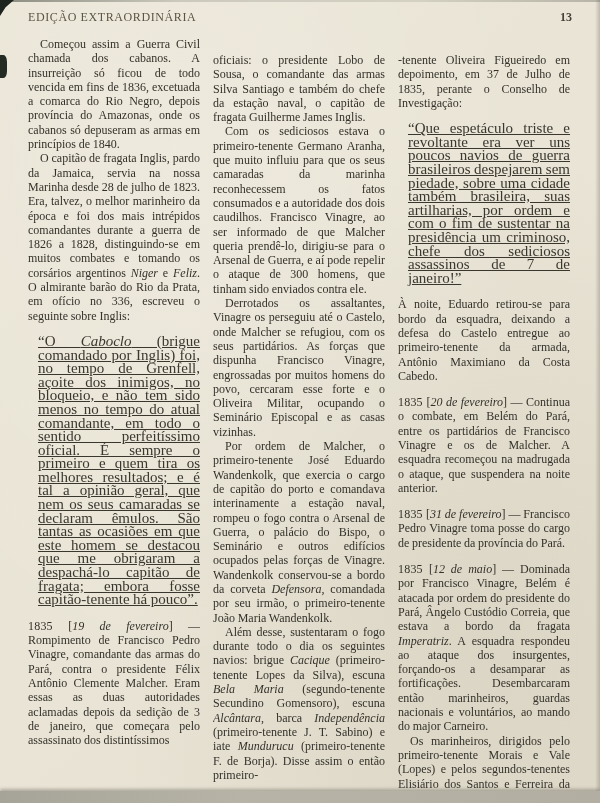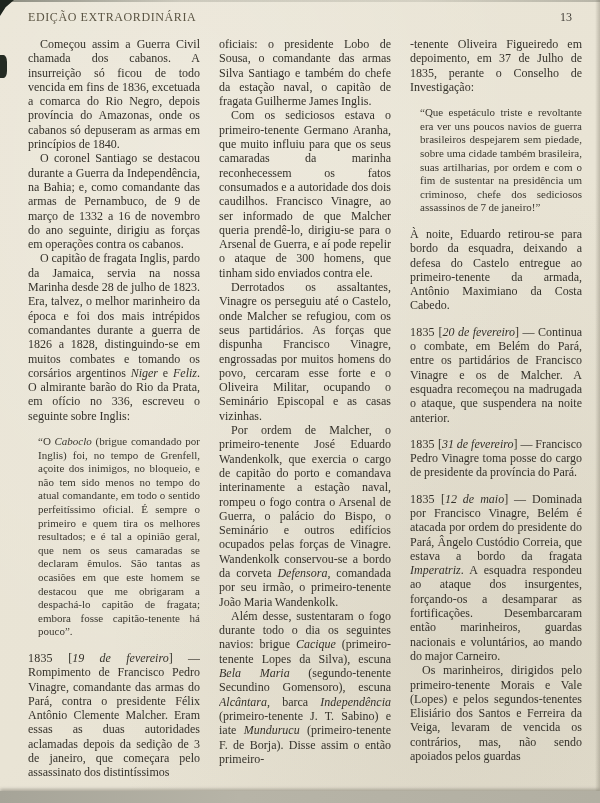--- a/index.html
+++ b/index.html
@@ -43,41 +43,42 @@
   }
   
   .header-row {
     position: absolute; top: 10px; left: 28px; right: 28px;
     display: flex; justify-content: space-between; align-items: baseline;
   }
   .header-title {
     font-size: 12px; letter-spacing: 0.6px;
     color: #5a5443; font-variant: small-caps;
   }
-  .page-num { font-size: 12px; color: #45413a; }
+  .page-num { font-size: 12px; color: #45413a; font-weight: bold; }
   
   .text-columns {
     position: absolute; top: 37px; left: 28px;
-    display: flex; gap: 19px;
+    display: flex; gap: 13px;
   }
   .column {
     width: 172px; height: 760px; overflow: hidden;
     text-align: justify;
     font-size: 12px; line-height: 14.3px;
     color: #34312a;
     word-spacing: -0.3px;
   }
   .para { margin: 0; }
   .para.first { text-indent: 12px; }
-  .para.flush { text-indent: 0; }
+  .para.flush { text-indent: 0; margin-top: 16px; }
   .para.gap { margin-top: 12px; }
   .para.quote {
     margin-left: 10px;
-    font-size: 11px; line-height: 13.6px;
+    font-size: 15px; line-height: 13.6px;
     color: #3a372f;
+    text-decoration: underline;
   }
   .para em { font-style: italic; }
   .para strong { font-weight: normal; letter-spacing: 0.2px; }
 </style>
 </head>
 <body>
 
 <div class="page">
   <div class="top-edge"></div>
   <div class="corner-mark"></div>
@@ -85,21 +86,20 @@
   <div class="right-edge"></div>
 
   <div class="header-row">
     <span class="header-title">EDIÇÃO EXTRAORDINÁRIA</span>
     <span class="page-num">13</span>
   </div>
 
   <div class="text-columns">
       <div class="column">
         <p class="para first"><span>Começou assim a Guerra Civil chamada dos cabanos. A insurreição só ficou de todo vencida em fins de 1836, excetuada a comarca do Rio Negro, depois província do Amazonas, onde os cabanos só depuseram as armas em princípios de 1840.</span></p>
-        <p class="para first"><span>O coronel Santiago se destacou durante a Guerra da Independência, na Bahia; e, como comandante das armas de Pernambuco, de 9 de março de 1332 a 16 de novembro do ano seguinte, dirigiu as forças em operações contra os cabanos.</span></p>
         <p class="para first"><span>O capitão de fragata Inglis, pardo da Jamaica, servia na nossa Marinha desde 28 de julho de 1823. Era, talvez, o melhor marinheiro da época e foi dos mais intrépidos comandantes durante a guerra de 1826 a 1828, distinguindo-se em muitos combates e tomando os corsários argentinos </span><em>Niger</em><span> e </span><em>Feliz</em><span>. O almirante barão do Rio da Prata, em ofício no 336, escreveu o seguinte sobre Inglis:</span></p>
         <p class="para quote gap"><span>“O </span><em>Caboclo</em><span> (brigue comandado por Inglis) foi, no tempo de Grenfell, açoite dos inimigos, no bloqueio, e não tem sido menos no tempo do atual comandante, em todo o sentido perfeitíssimo oficial. É sempre o primeiro e quem tira os melhores resultados; e é tal a opinião geral, que nem os seus camaradas se declaram êmulos. São tantas as ocasiões em que este homem se destacou que me obrigaram a despachá-lo capitão de fragata; embora fosse capitão-tenente há pouco”.</span></p>
         <p class="para entry gap"><strong>1835 </strong><span>[</span><em>19 de fevereiro</em><span>] — Rompimento de Francisco Pedro Vinagre, comandante das armas do Pará, contra o presidente Félix Antônio Clemente Malcher. Eram essas as duas autoridades aclamadas depois da sedição de 3 de janeiro, que começara pelo assassinato dos distintíssimos</span></p>
       </div>
       <div class="column">
         <p class="para flush"><span>oficiais: o presidente Lobo de Sousa, o comandante das armas Silva Santiago e também do chefe da estação naval, o capitão de fragata Guilherme James Inglis.</span></p>
         <p class="para first"><span>Com os sediciosos estava o primeiro-tenente Germano Aranha, que muito influiu para que os seus camaradas da marinha reconhecessem os fatos consumados e a autoridade dos dois caudilhos. Francisco Vinagre, ao ser informado de que Malcher queria prendê-lo, dirigiu-se para o Arsenal de Guerra, e aí pode repelir o ataque de 300 homens, que tinham sido enviados contra ele.</span></p>
         <p class="para first"><span>Derrotados os assaltantes, Vinagre os perseguiu até o Castelo, onde Malcher se refugiou, com os seus partidários. As forças que dispunha Francisco Vinagre, engrossadas por muitos homens do povo, cercaram esse forte e o Oliveira Militar, ocupando o Seminário Episcopal e as casas vizinhas.</span></p>
         <p class="para first"><span>Por ordem de Malcher, o primeiro-tenente José Eduardo Wandenkolk, que exercia o cargo de capitão do porto e comandava interinamente a estação naval, rompeu o fogo contra o Arsenal de Guerra, o palácio do Bispo, o Seminário e outros edifícios ocupados pelas forças de Vinagre. Wandenkolk conservou-se a bordo da corveta </span><em>Defensora</em><span>, comandada por seu irmão, o primeiro-tenente João Maria Wandenkolk.</span></p>
         <p class="para first"><span>Além desse, sustentaram o fogo durante todo o dia os seguintes navios: brigue </span><em>Cacique</em><span> (primeiro-tenente Lopes da Silva), escuna </span><em>Bela Maria</em><span> (segundo-tenente Secundino Gomensoro), escuna </span><em>Alcântara</em><span>, barca </span><em>Independência</em><span> (primeiro-tenente J. T. Sabino) e iate </span><em>Mundurucu</em><span> (primeiro-tenente F. de Borja). Disse assim o então primeiro-</span></p>

